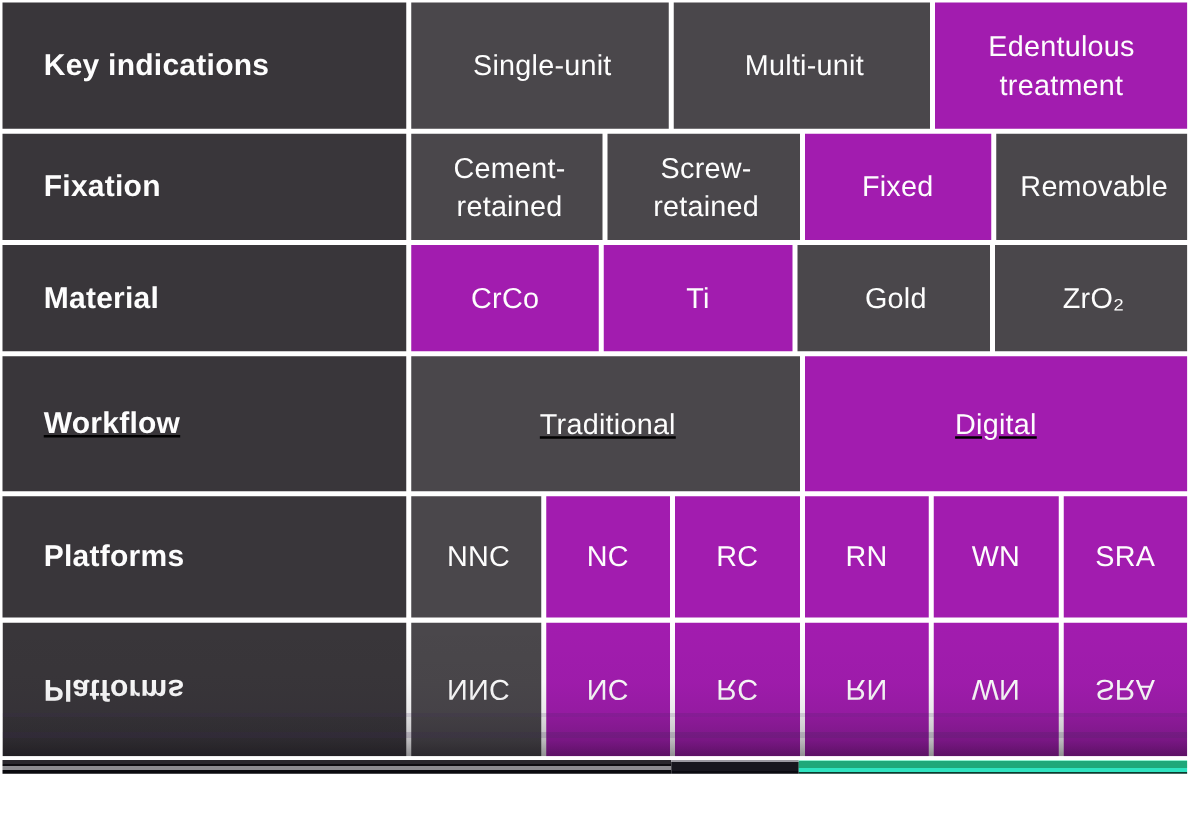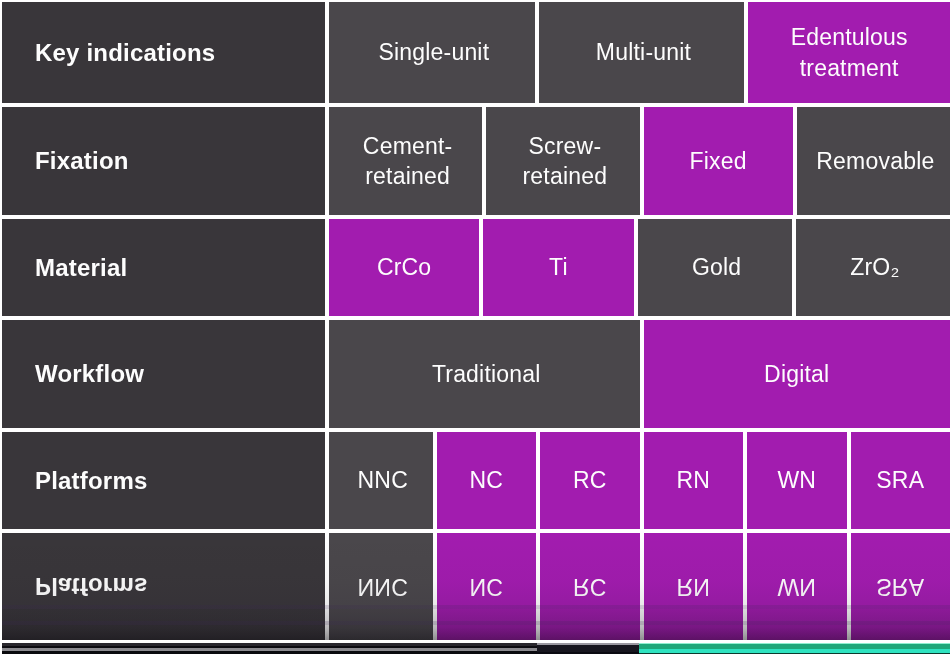--- a/index.html
+++ b/index.html
@@ -124,55 +124,55 @@
         <div class="cell dark">
           <span>Single-unit</span>
         </div>
         <div class="cell dark">
           <span>Multi-unit</span>
         </div>
         <div class="cell green">
           <span>Edentulous treatment</span>
         </div>
       </div>
-      <div class="trow" style="height: 108px;">
+      <div class="trow" style="height: 85px;">
         <div class="cell label">
           <span>Fixation</span>
         </div>
         <div class="cell dark">
           <span>Cement-retained</span>
         </div>
         <div class="cell dark">
           <span>Screw-retained</span>
         </div>
         <div class="cell green">
           <span>Fixed</span>
         </div>
         <div class="cell dark">
           <span>Removable</span>
         </div>
       </div>
-      <div class="trow" style="height: 97px;">
+      <div class="trow" style="height: 85px;">
         <div class="cell label">
           <span>Material</span>
         </div>
         <div class="cell green">
           <span>CrCo</span>
         </div>
         <div class="cell green">
           <span>Ti</span>
         </div>
         <div class="cell dark">
           <span>Gold</span>
         </div>
         <div class="cell dark">
           <span>ZrO₂</span>
         </div>
       </div>
-      <div class="trow" style="height: 108px;">
+      <div class="trow" style="height: 108px; text-decoration: underline;">
         <div class="cell label">
           <span>Workflow</span>
         </div>
         <div class="cell dark">
           <span>Traditional</span>
         </div>
         <div class="cell green">
           <span>Digital</span>
         </div>
       </div>

